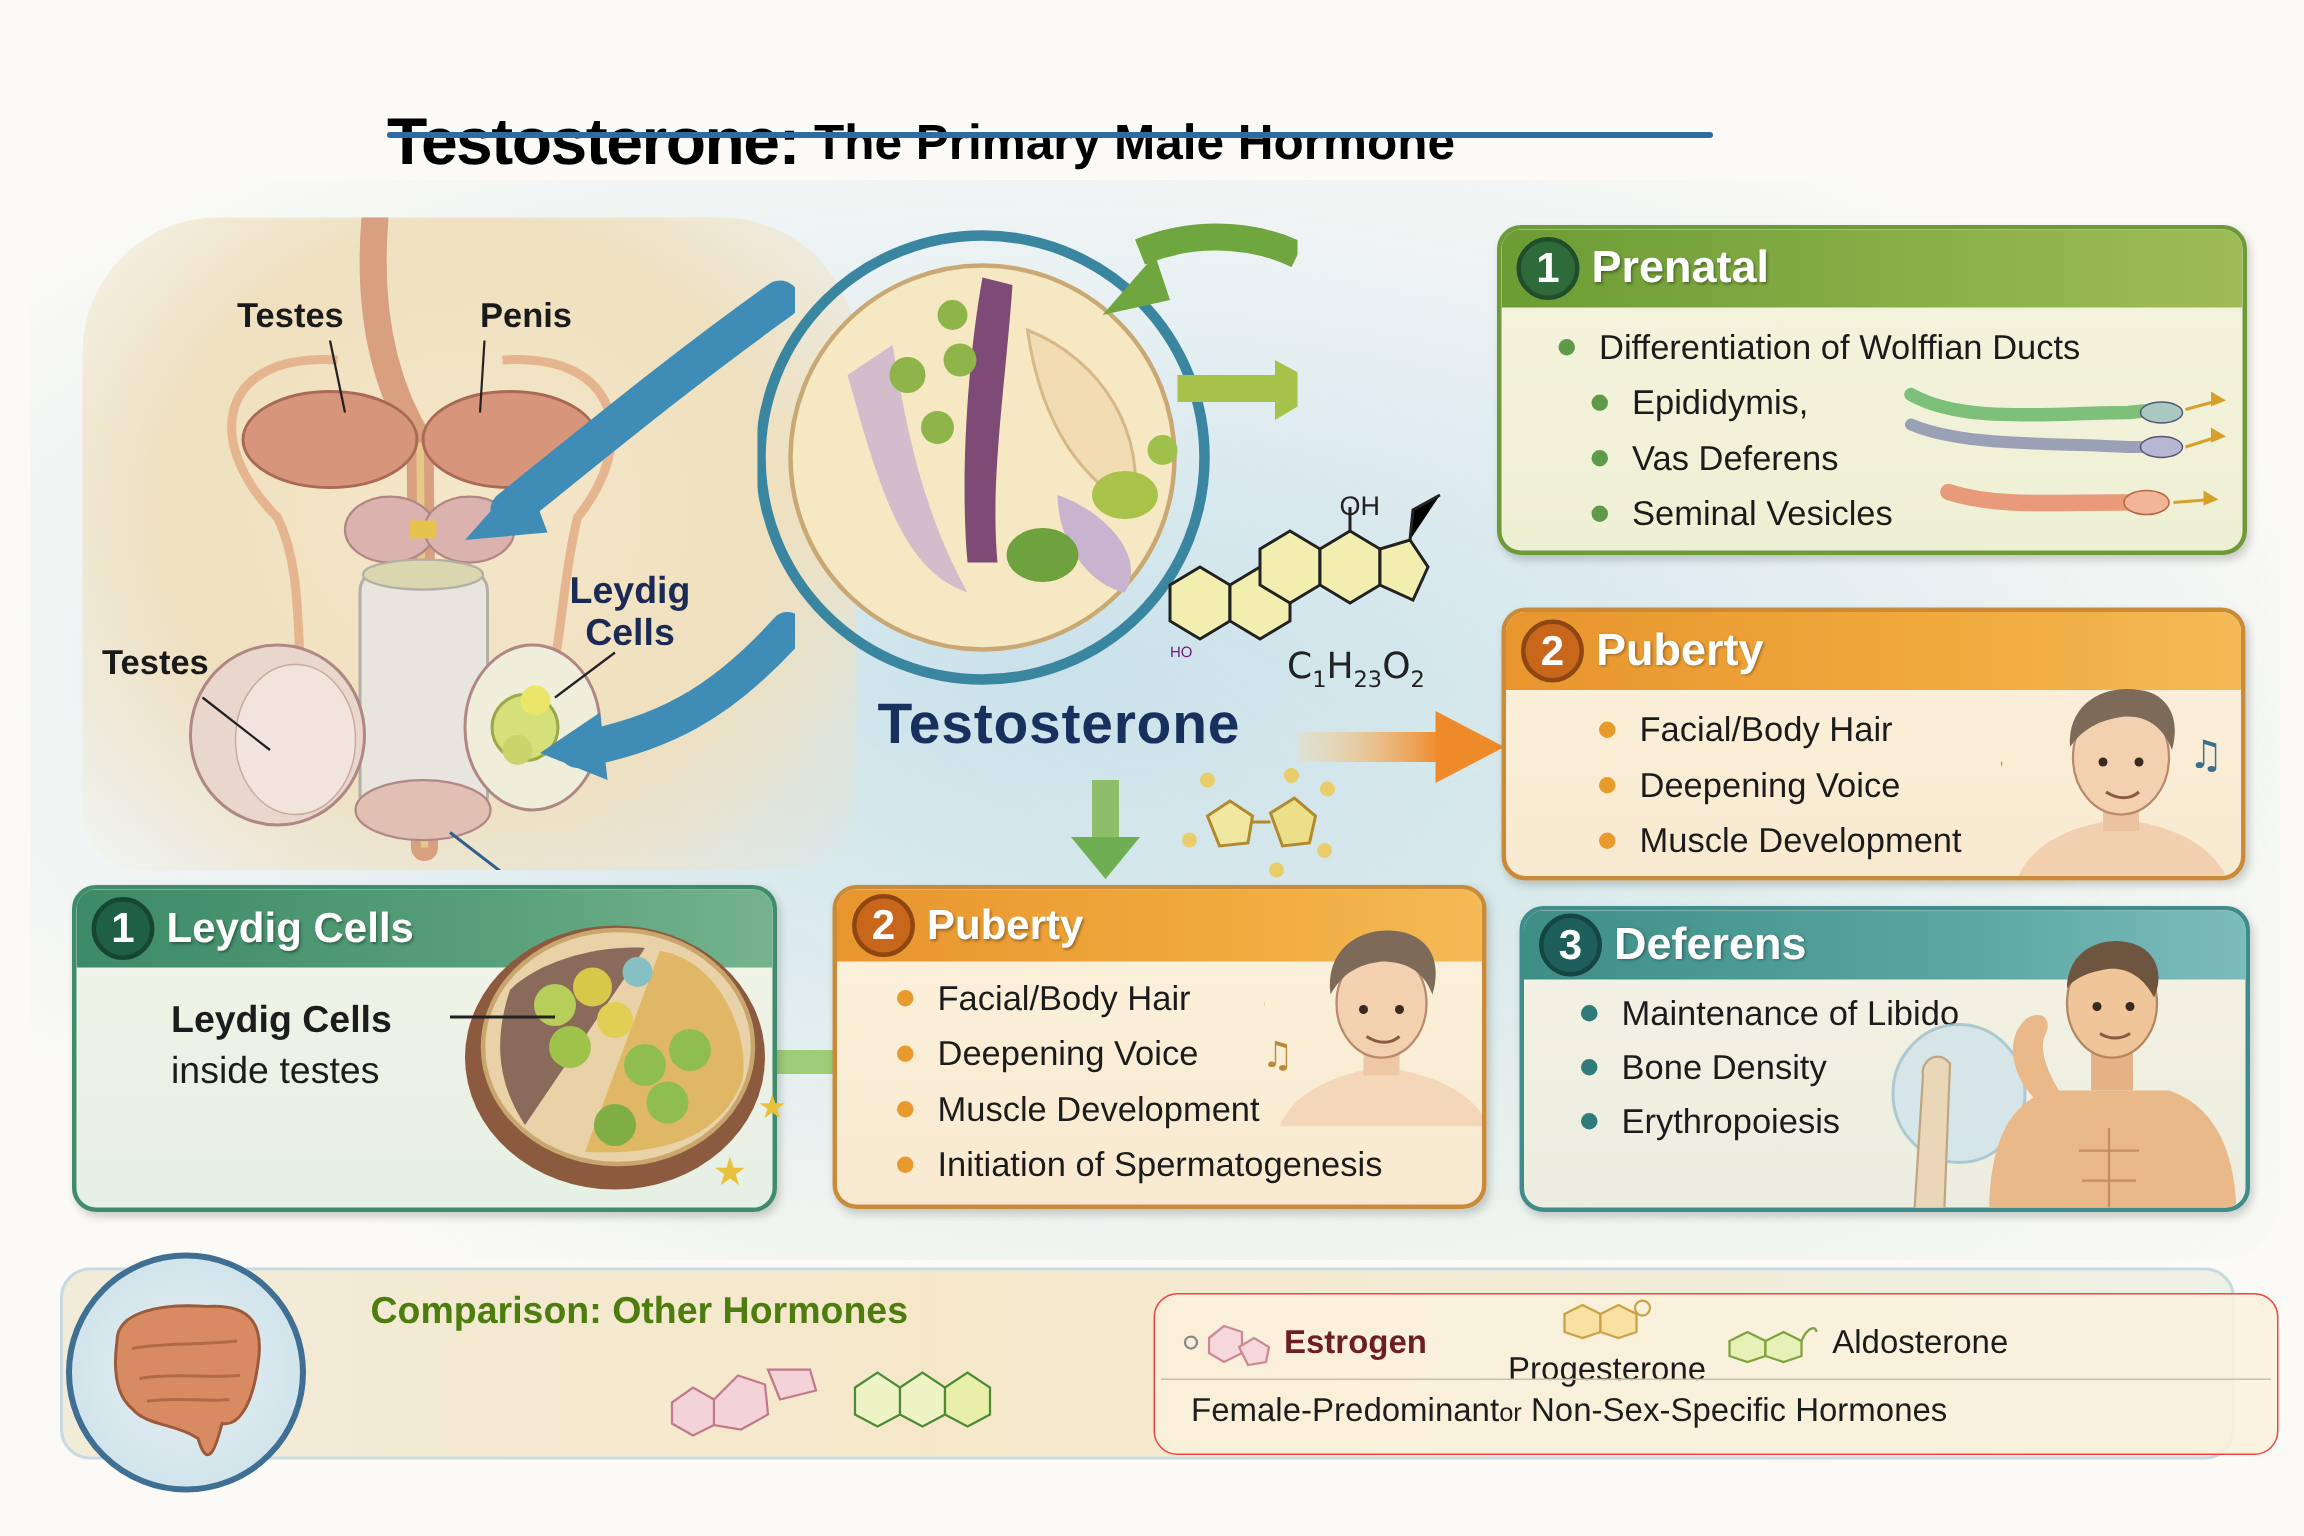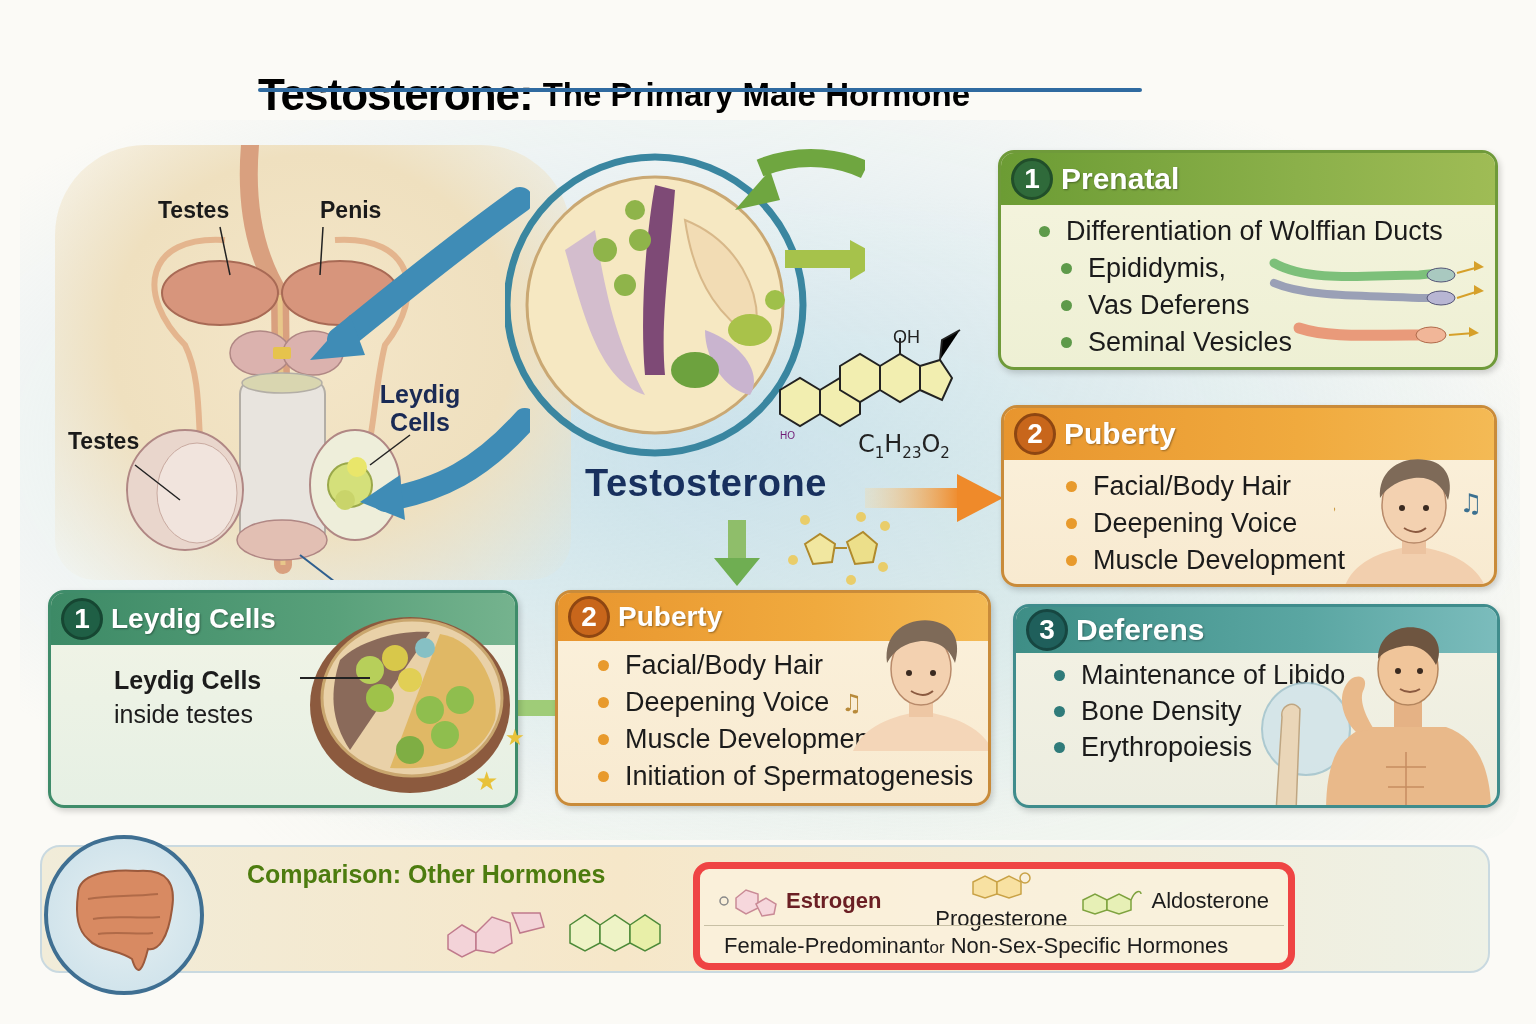--- a/index.html
+++ b/index.html
@@ -64,21 +64,21 @@
   .card-head {
     height: 52px; display: flex; align-items: center; padding-left: 10px; gap: 8px;
   }
   .num-badge {
     width: 42px; height: 42px; border-radius: 50%; border: 3px solid;
     color: #fff; font-weight: bold; font-size: 28px;
     display: flex; align-items: center; justify-content: center;
   }
   .card-title { color: #fff; font-weight: bold; font-size: 30px; text-shadow: 1px 1px 2px rgba(0,0,0,0.35); }
   .card-body { padding: 8px 0 0 38px; }
-  .item { display: flex; align-items: center; font-size: 27px; color: #1b1b1b; height: 37px; text-align: center; }
+  .item { display: flex; align-items: center; font-size: 23px; color: #1b1b1b; height: 37px; text-align: center; }
   .dot { width: 11px; height: 11px; border-radius: 50%; margin-right: 16px; flex: none; }
   .item.indent { padding-left: 22px; }
 
   .card.green { border-color: #6f9a3a; background: linear-gradient(180deg, #f5f4df 0%, #eef0d4 100%); }
   .card.green .card-head { background: linear-gradient(90deg, #6c9c34 0%, #8bb04a 60%, #9fbc55 100%); }
   .card.green .num-badge { background: #2f6a3a; border-color: #214e2a; }
 
   .card.orange { border-color: #c98b3a; background: linear-gradient(180deg, #fbf1dc 0%, #f8ead0 100%); }
   .card.orange .card-head { background: linear-gradient(90deg, #e8952e 0%, #f0aa3e 60%, #f4ba55 100%); }
   .card.orange .num-badge { background: #c8661b; border-color: #8e4612; }
@@ -103,22 +103,22 @@
     border-radius: 20px; border: 2px solid #c9d9e0;
   }
   .gut-circle {
     position: absolute; left: 44px; top: 835px; width: 160px; height: 160px; border-radius: 50%;
     border: 4px solid #3f6f92; background: radial-gradient(circle, #e6f0f2 0%, #c9dfe9 100%);
   }
   .compare-title {
     position: absolute; left: 247px; top: 860px; font-size: 25px; font-weight: bold; color: #4d7c0f;
   }
   .compare-box {
-    position: absolute; left: 693px; top: 862px; width: 602px; height: 108px;
-    border: 7px solid #ef4444; border-radius: 16px; background: rgba(250,241,220,0.85);
+    position: absolute; left: 769px; top: 862px; width: 750px; height: 108px;
+    border: 1px solid #ef4444; border-radius: 16px; background: rgba(250,241,220,0.85);
   }
   .compare-row1 { position: absolute; left: 18px; top: 10px; right: 10px; height: 44px; display: flex; align-items: center; }
   .compare-divider { position: absolute; left: 4px; right: 4px; top: 56px; height: 1px; background: #c8c0a5; }
   .compare-row2 { position: absolute; left: 24px; top: 64px; font-size: 22px; color: #1d1d1d; }
   .compare-row2 .or { font-size: 17px; }
   .hormone { display: flex; align-items: center; gap: 6px; font-size: 22px; }
   .hormone.estrogen { color: #6b1f24; font-weight: bold; margin-right: 54px; }
   .hormone.progesterone { margin-right: 12px; flex-direction: column; }
 </style>
 </head>

